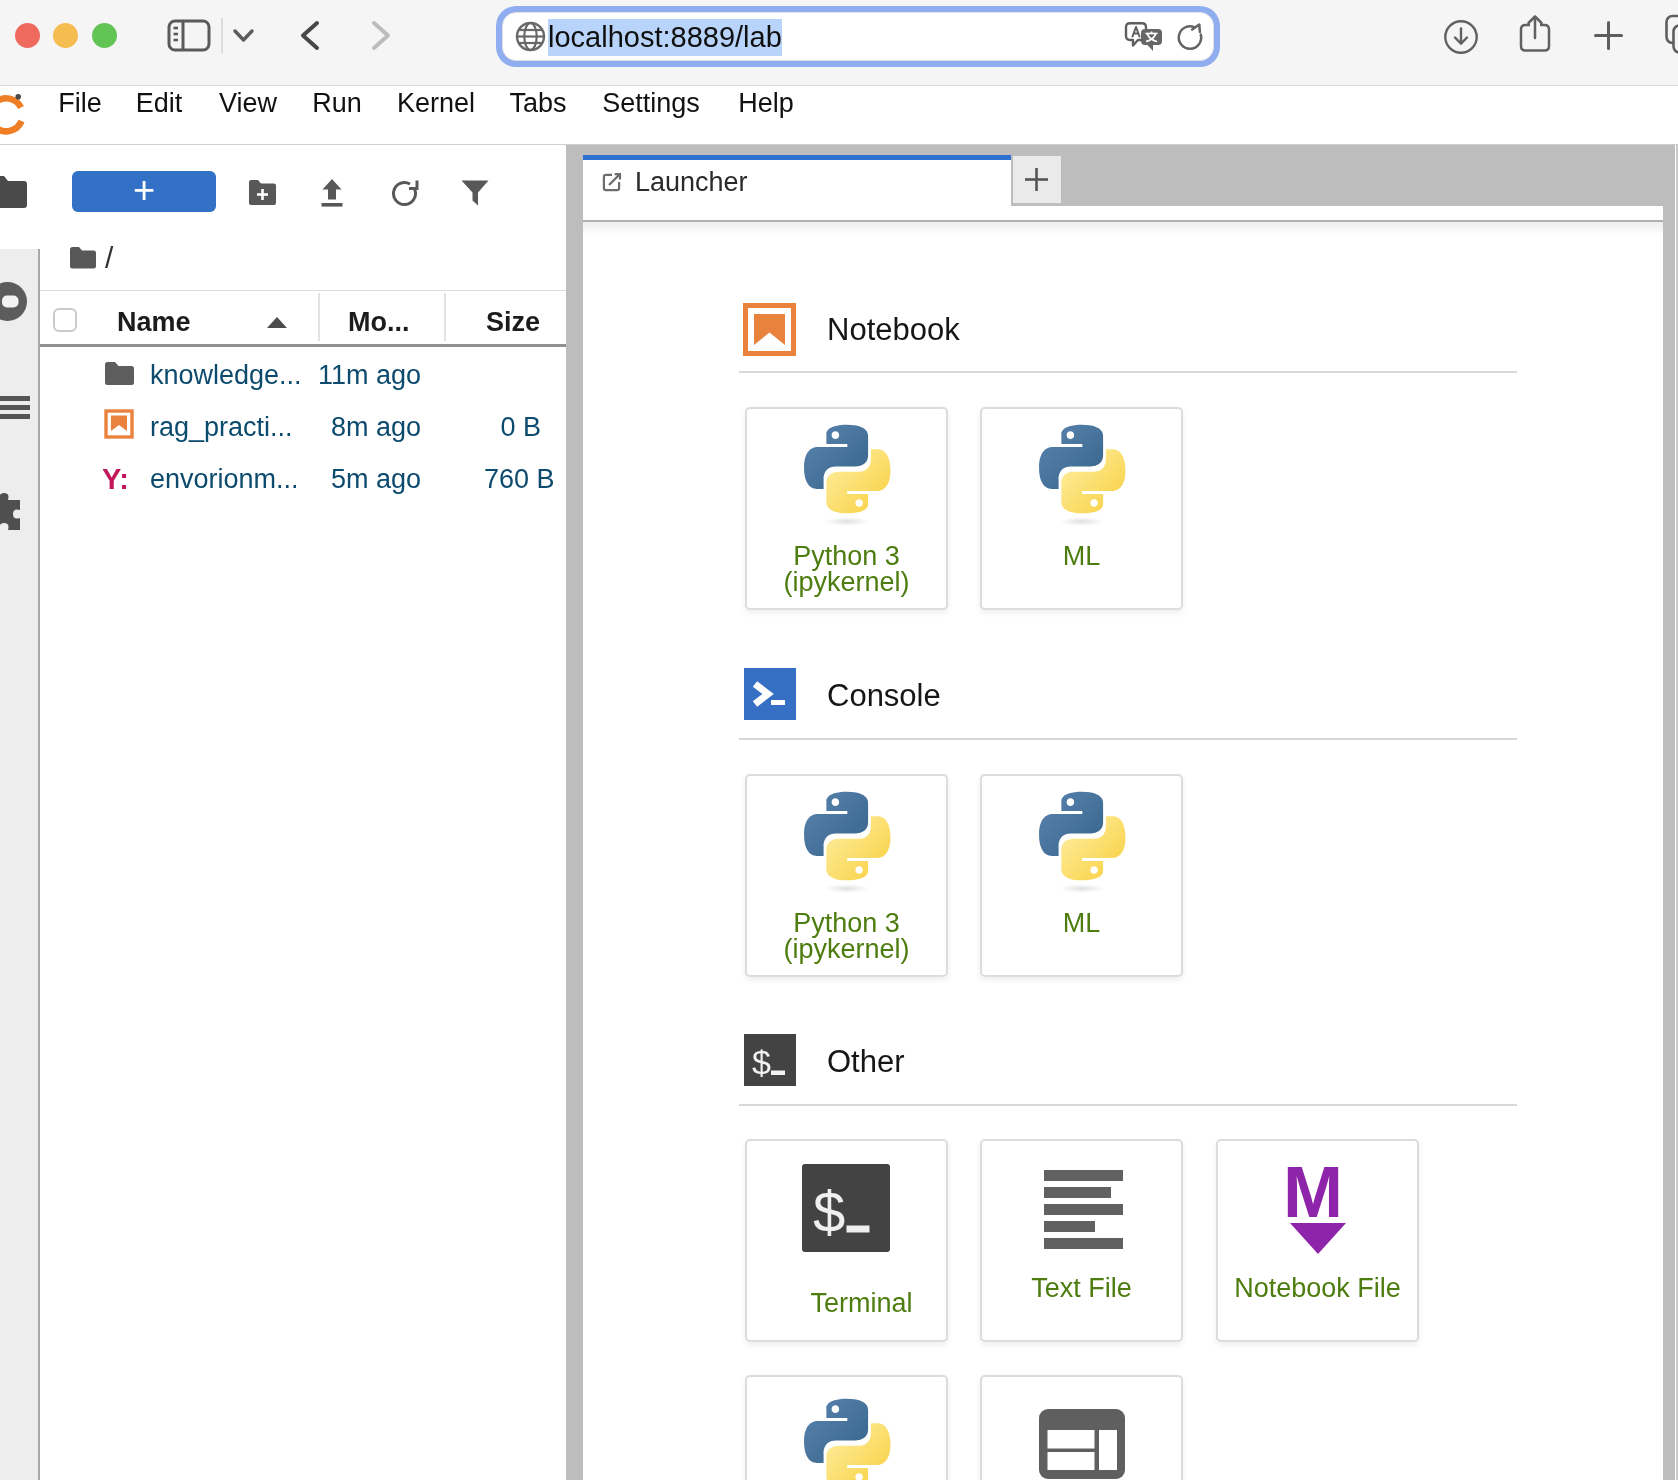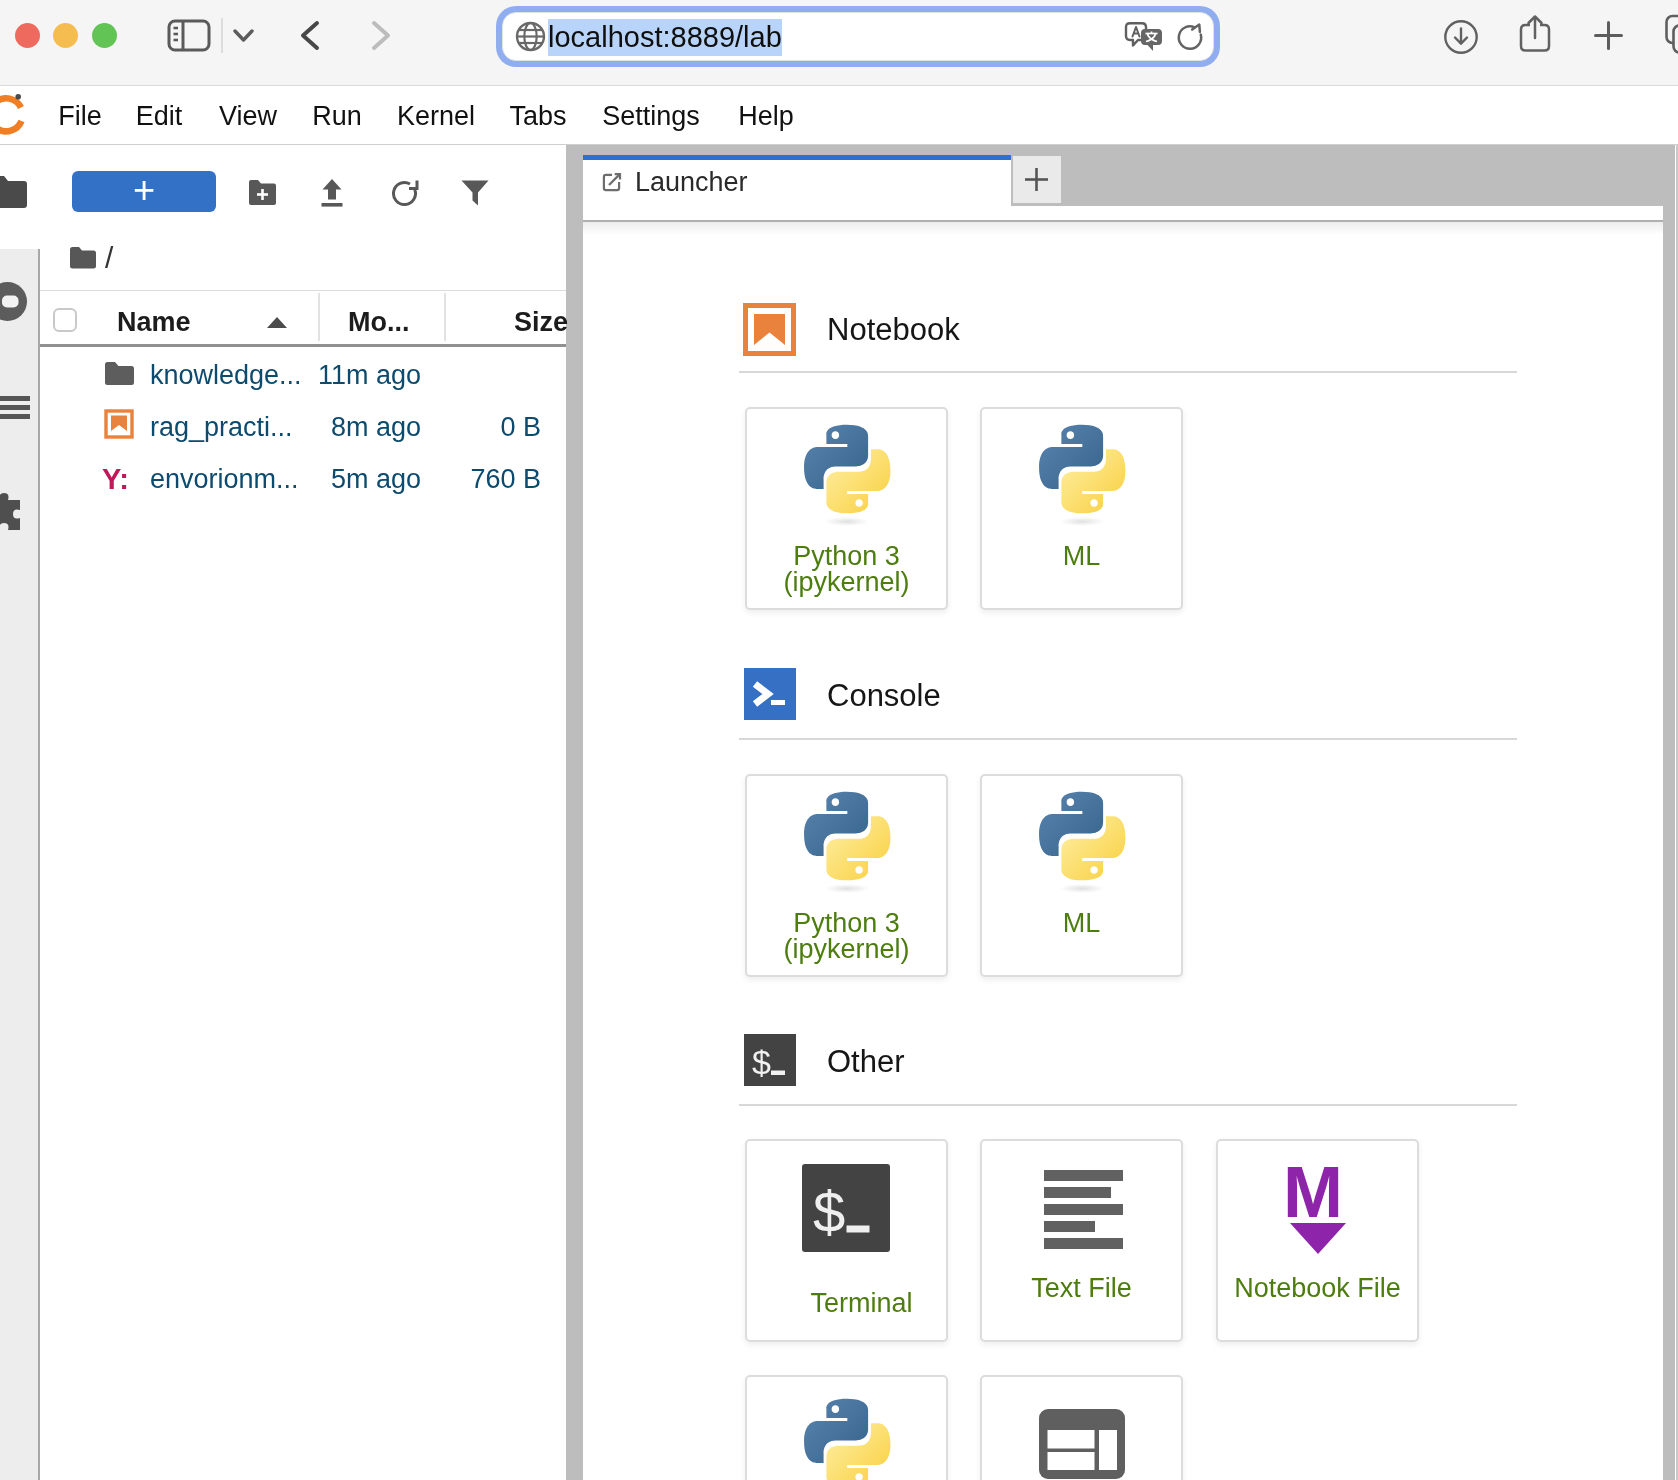--- a/index.html
+++ b/index.html
@@ -1,20 +1,20 @@
 <!DOCTYPE html>
 <html><head>
 <meta charset="utf-8">
 <style>
   html,body{margin:0;padding:0;}
   #page{position:relative;width:1678px;height:1480px;background:#fff;overflow:hidden;
         font-family:"Liberation Sans",sans-serif;}
   .abs{position:absolute;}
   .tl{position:absolute;width:25px;height:25px;border-radius:50%;top:23px;}
-  .menu{position:absolute;top:101px;font-size:27px;color:#111;transform:translateX(-50%);white-space:nowrap;}
+  .menu{position:absolute;top:88px;font-size:27px;color:#111;transform:translateX(-50%);white-space:nowrap;}
   .card{position:absolute;width:199px;height:199px;background:#fff;border:2px solid #dcdcdc;
         border-radius:5px;box-shadow:0 3px 6px rgba(0,0,0,0.07);}
   .clabel{position:absolute;left:0;width:100%;text-align:center;font-size:27px;line-height:25.5px;color:#4d7c0f;}
   .sechead{position:absolute;font-size:31px;color:#161616;}
   .hr{position:absolute;left:739px;width:778px;height:2px;background:#d8d8d8;}
   .ftext{position:absolute;font-size:27px;color:#0c4a6e;white-space:nowrap;}
   .pyshadow{position:absolute;left:72px;top:107px;width:56px;height:11px;
             background:radial-gradient(ellipse closest-side, rgba(0,0,0,0.12), rgba(0,0,0,0) 80%);}
 </style>
 </head>
@@ -179,39 +179,39 @@
 </svg>
 <div class="abs" style="left:105px;top:241px;font-size:30px;color:#333;">/</div>
 
 <div class="abs" style="left:40px;top:290px;width:526px;height:1px;background:#dcdcdc;"></div>
 <div class="abs" style="left:53px;top:308px;width:20px;height:20px;background:#fff;border:2px solid #c9c9c9;border-radius:6px;"></div>
 <div class="ftext" style="left:117px;top:307px;font-weight:bold;color:#1c1c1c;">Name</div>
 <div class="abs" style="left:267px;top:317px;width:0;height:0;border-left:10px solid transparent;border-right:10px solid transparent;border-bottom:11px solid #4c4c4c;"></div>
 <div class="abs" style="left:318px;top:293px;width:2px;height:48px;background:#e2e2e2;"></div>
 <div class="abs" style="left:444px;top:293px;width:2px;height:48px;background:#e2e2e2;"></div>
 <div class="ftext" style="left:348px;top:307px;font-weight:bold;color:#1c1c1c;">Mo...</div>
-<div class="ftext" style="left:445px;top:307px;width:95px;text-align:right;font-weight:bold;color:#1c1c1c;padding-left:28px;">Size</div>
+<div class="ftext" style="left:445px;top:307px;width:95px;text-align:right;font-weight:bold;color:#1c1c1c;">Size</div>
 <div class="abs" style="left:40px;top:344px;width:526px;height:2.5px;background:#909090;"></div>
 
 <svg class="abs" style="left:104px;top:361px;" width="31" height="25" viewBox="0 0 31 25">
   <path d="M1,3.5 Q1,1 3.5,1 L11,1 L14.5,5 L27.5,5 Q30,5 30,7.5 L30,21.5 Q30,24 27.5,24 L3.5,24 Q1,24 1,21.5 Z" fill="#5d5d5d"></path>
 </svg>
 <div class="ftext" style="left:150px;top:360px;">knowledge...</div>
 <div class="ftext" style="left:300px;top:360px;width:121px;text-align:right;">11m ago</div>
 <svg class="abs" style="left:104px;top:409px;" width="30" height="30" viewBox="0 0 30 30">
   <rect x="2" y="2" width="26" height="26" fill="none" stroke="#e8823c" stroke-width="3.4"></rect>
   <path d="M7,6.5 L23,6.5 L23,22 L15,16 L7,22 Z" fill="#e8823c"></path>
 </svg>
 <div class="ftext" style="left:150px;top:412px;">rag_practi...</div>
 <div class="ftext" style="left:300px;top:412px;width:121px;text-align:right;">8m ago</div>
 <div class="ftext" style="left:460px;top:412px;width:81px;text-align:right;">0 B</div>
 <div class="ftext" style="left:102px;top:463px;font-weight:bold;color:#c2185b;font-size:29px;">Y:</div>
 <div class="ftext" style="left:150px;top:464px;">envorionm...</div>
 <div class="ftext" style="left:300px;top:464px;width:121px;text-align:right;">5m ago</div>
-<div class="ftext" style="left:460px;top:464px;width:81px;text-align:right;">760 B</div>
+<div class="ftext" style="left:484px;top:464px;width:81px;text-align:left;">760 B</div>
 
 <svg class="abs" style="left:743px;top:303px;" width="53" height="53" viewBox="0 0 53 53">
   <rect x="2.5" y="2.5" width="48" height="48" fill="#fff" stroke="#e8823c" stroke-width="5"></rect>
   <path d="M11,11 L42,11 L42,42 L26.5,29.5 L11,42 Z" fill="#e8823c"></path>
 </svg>
 <div class="sechead" style="left:827px;top:312px;">Notebook</div>
 <div class="hr" style="top:371px;"></div>
 
 <svg class="abs" style="left:744px;top:668px;" width="52" height="52" viewBox="0 0 52 52">
   <rect x="0" y="0" width="52" height="52" fill="#3670c4"></rect>

